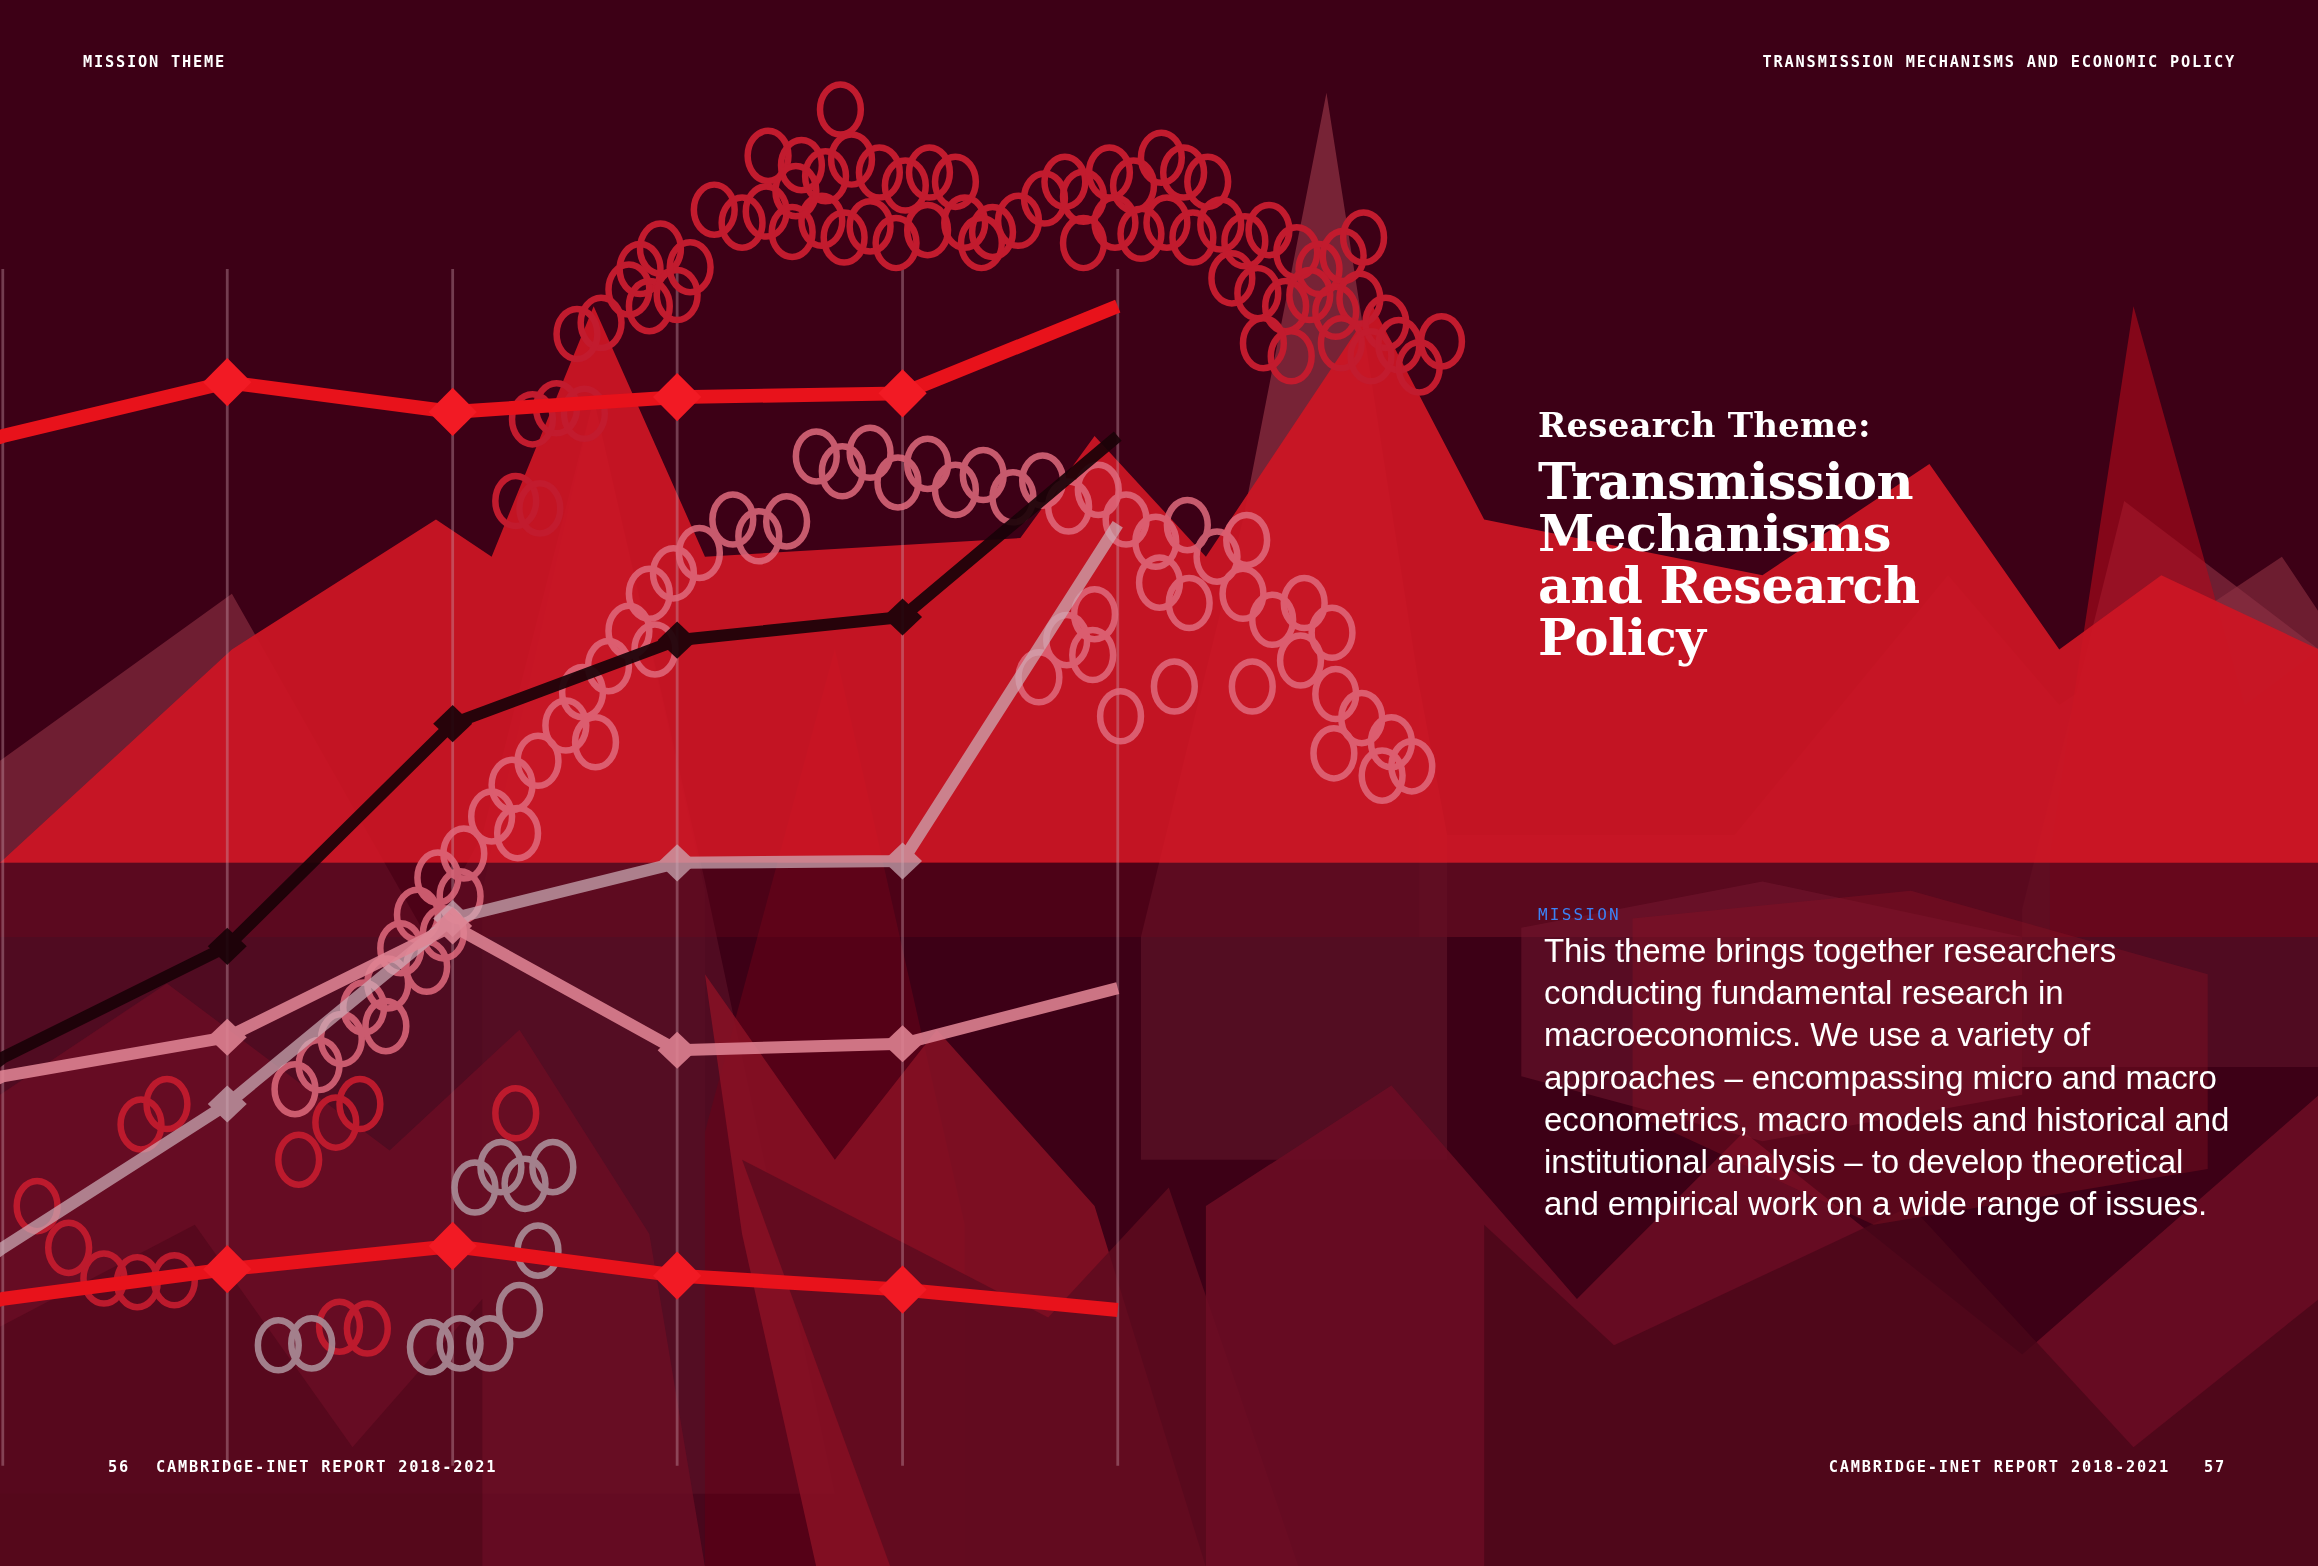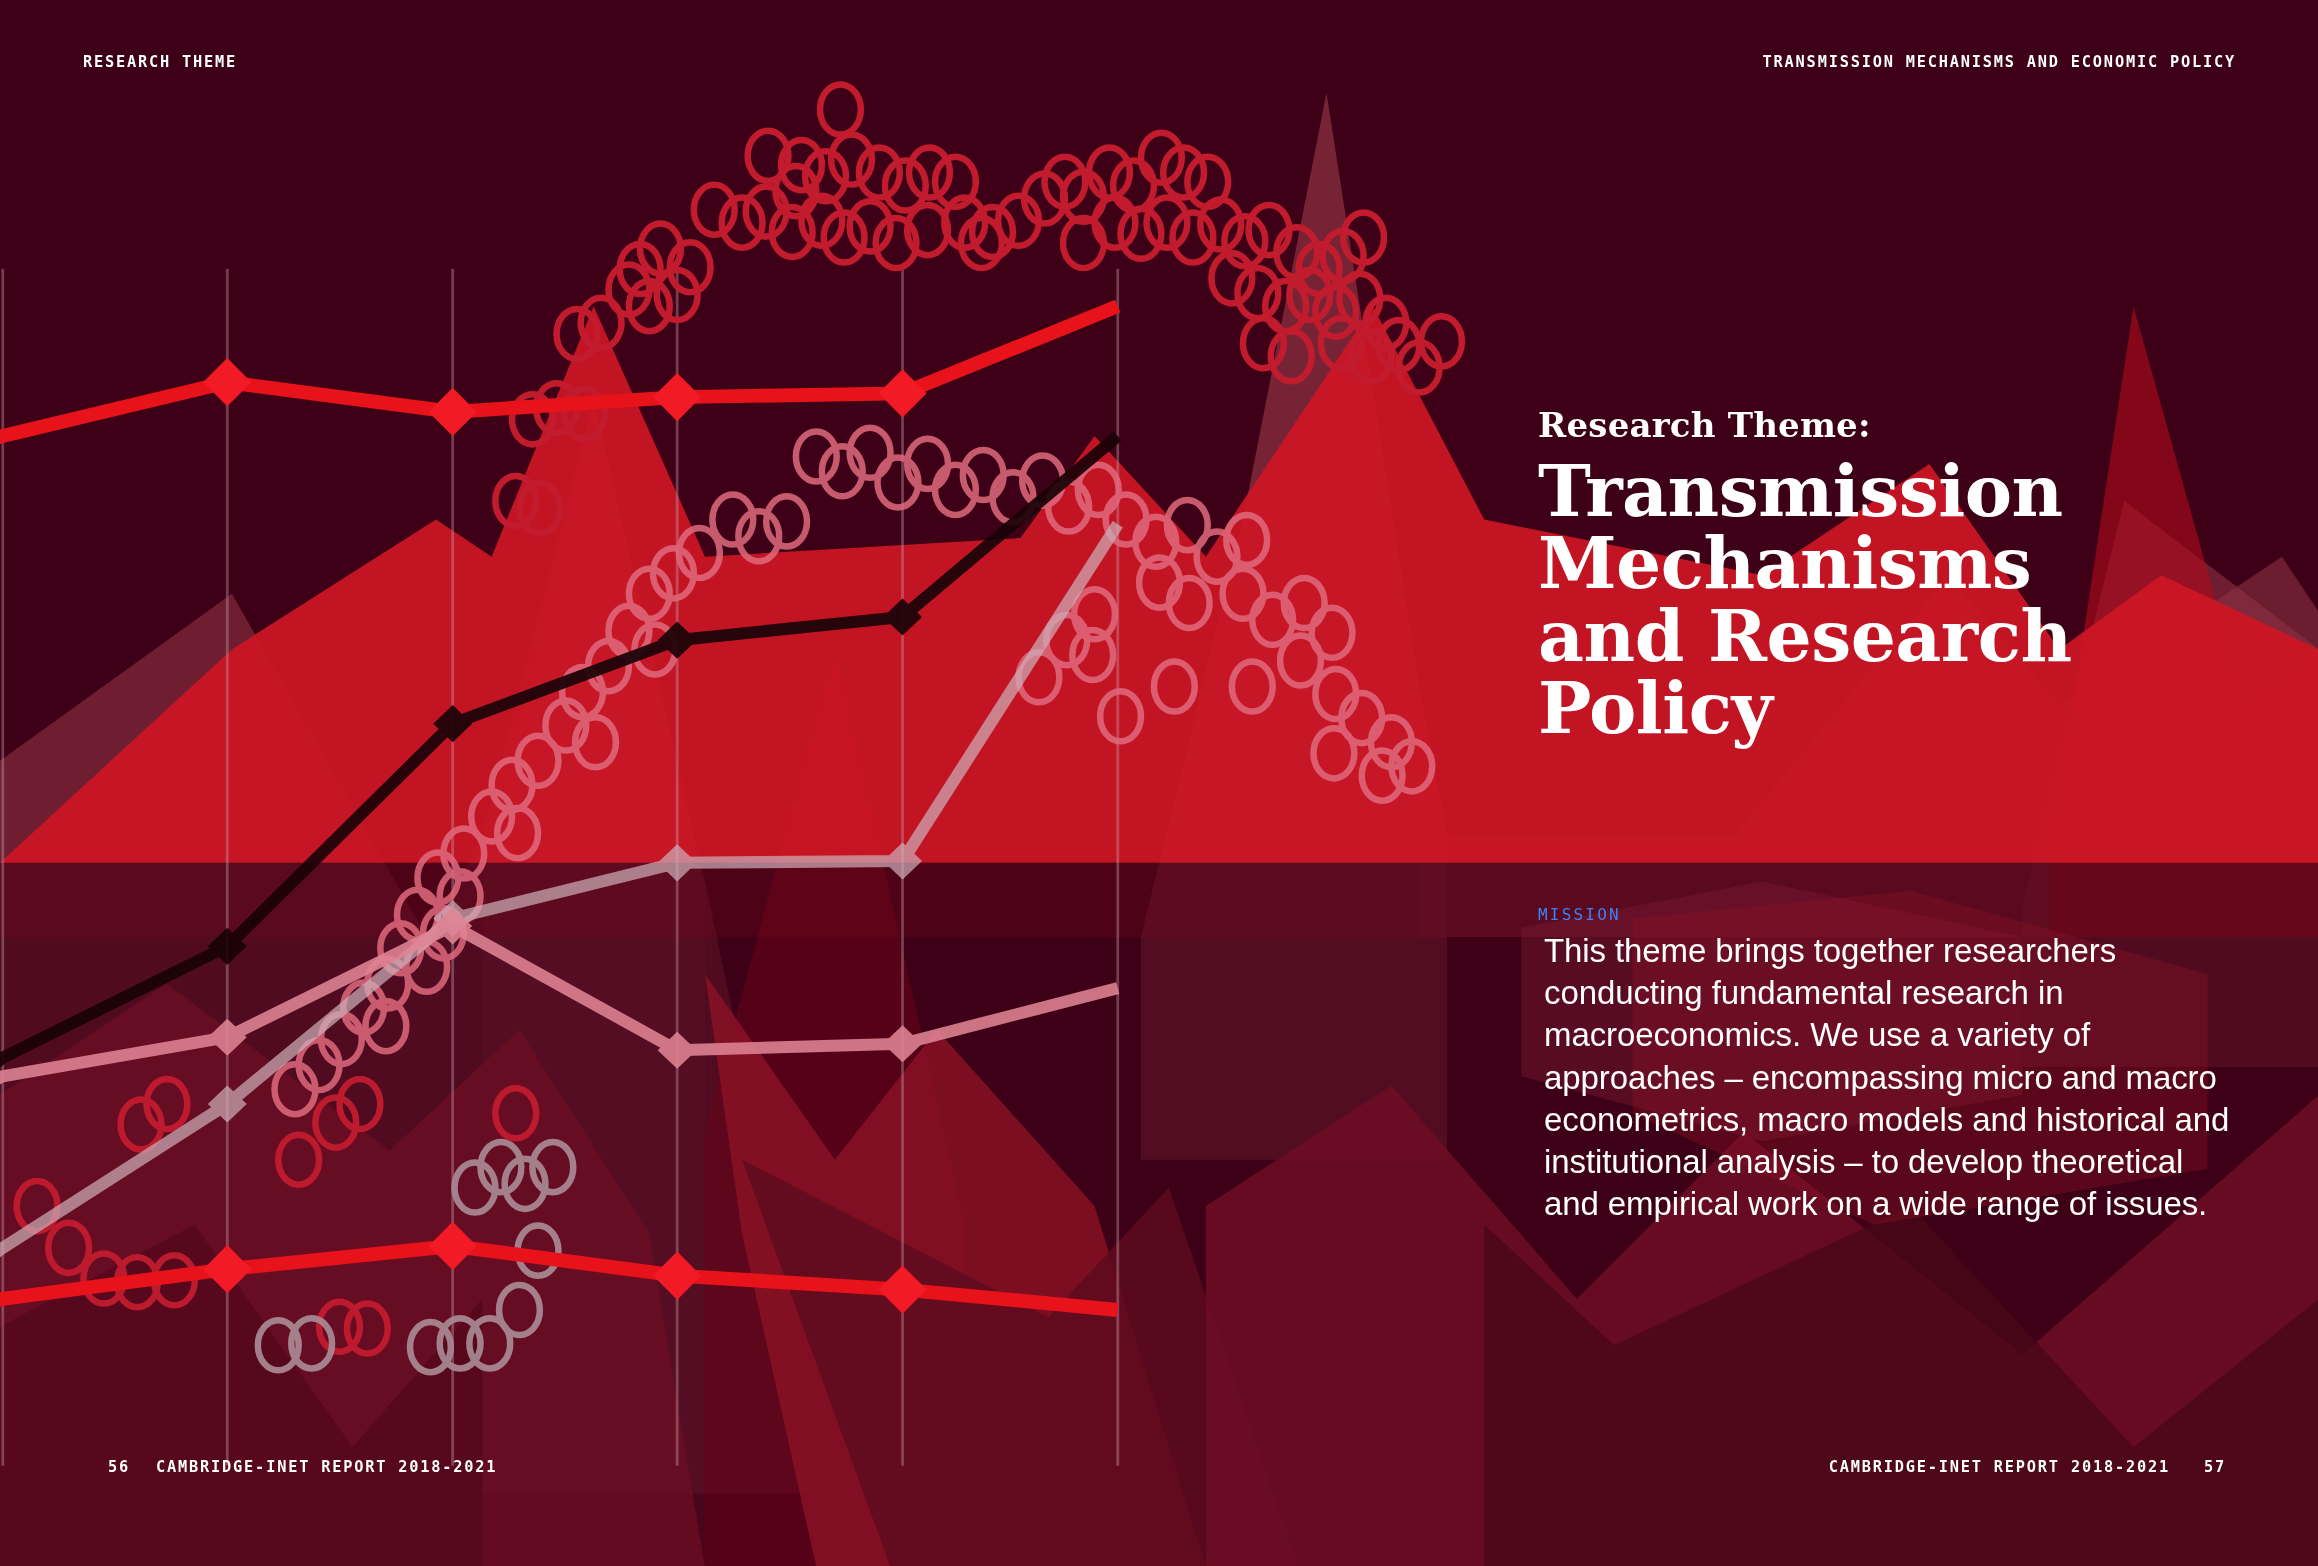--- a/index.html
+++ b/index.html
@@ -43,21 +43,21 @@
     font-weight:700;
     font-size:34px;
     line-height:1.0;
     color:#ffffff;
     margin:0 0 13px 0;
     letter-spacing:0.2px;
   }
   .bigtitle{
     font-family:"DejaVu Serif", serif;
     font-weight:700;
-    font-size:71px;
+    font-size:51px;
     line-height:1.02;
     color:#ffffff;
     margin:0;
     letter-spacing:-0.5px;
   }
   .bigtitle span{display:block;}
 
   #missionblock{
     position:absolute;left:1538px;top:905px;width:705px;
   }
@@ -358,21 +358,21 @@
           <polygon points="245,1342 271,1368 245,1394 219,1368"></polygon>
           <polygon points="488,1317 514,1343 488,1369 462,1343"></polygon>
           <polygon points="730,1349 756,1375 730,1401 704,1375"></polygon>
           <polygon points="973,1364 999,1390 973,1416 947,1390"></polygon>
         </g>
       </g>
 
     </g>
   </svg>
 
-  <div class="runhead runhead-left">RESEARCH THEME</div>
+  <div class="runhead runhead-left">MISSION THEME</div>
 
   <div class="runhead runhead-right">TRANSMISSION MECHANISMS AND ECONOMIC POLICY</div>
 
   <div id="textcol">
     <p class="kicker">Research Theme:</p>
     <h1 class="bigtitle">
       <span>Transmission</span>
       <span>Mechanisms</span>
       <span>and Research</span>
       <span>Policy</span>

